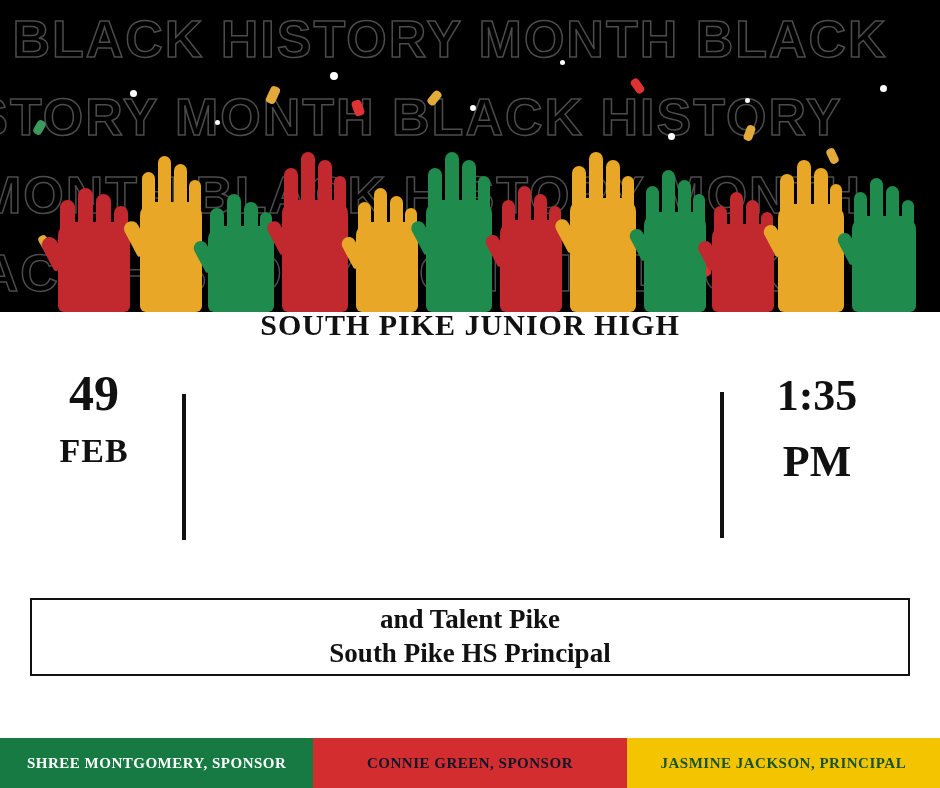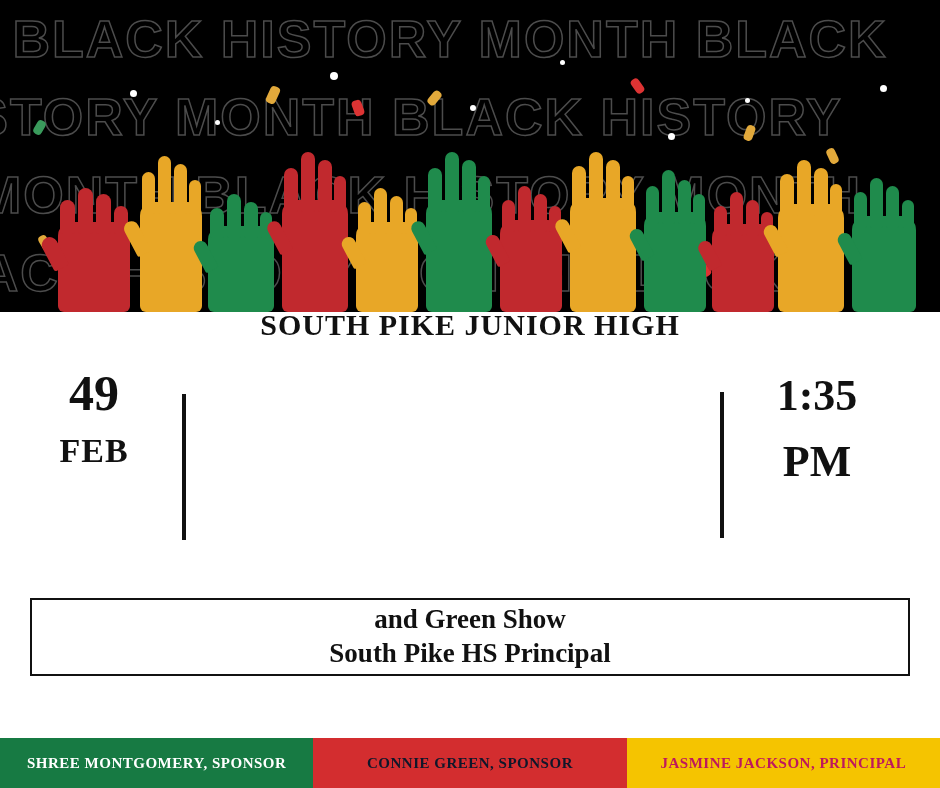--- a/index.html
+++ b/index.html
@@ -91,21 +91,21 @@
 
   
   .footer{position:absolute;left:0;bottom:0;width:940px;height:50px;display:flex;}
   .fcell{
     flex:1;display:flex;align-items:center;justify-content:center;
     font-family:"Liberation Serif", serif;font-weight:bold;
     font-size:15px;letter-spacing:.5px;text-transform:uppercase;
   }
   .fcell.green{background:#177a43;color:#ffffff;}
   .fcell.red{background:#d32d2f;color:#0f172a;}
-  .fcell.yellow{background:#f5c400;color:#be185d;}
+  .fcell.yellow{background:#f5c400;color:#14532d;}
   .gapbar{position:absolute;left:0;bottom:50px;width:940px;height:6px;background:#ffffff;}
 </style>
 </head>
 <body>
 
 <div class="poster">
 
   <div class="banner">
     <div class="bgtext">
       <div>BLACK HISTORY MONTH BLACK</div>
@@ -263,21 +263,21 @@
 
 
     <div class="divider div-right"></div>
 
     <div class="timeblock">
       <div class="h">1:35</div>
       <div class="p">PM</div>
     </div>
 
     <div class="infobox">
-      <div>and Green Show</div>
+      <div>and Talent Pike</div>
       <div>South Pike HS Principal</div>
     </div>
   </div>
 
   <div class="gapbar"></div>
   <div class="footer">
     <div class="fcell green">Shree Montgomery, Sponsor</div>
     <div class="fcell red">Connie Green, Sponsor</div>
     <div class="fcell yellow">Jasmine Jackson, Principal</div>
   </div>

